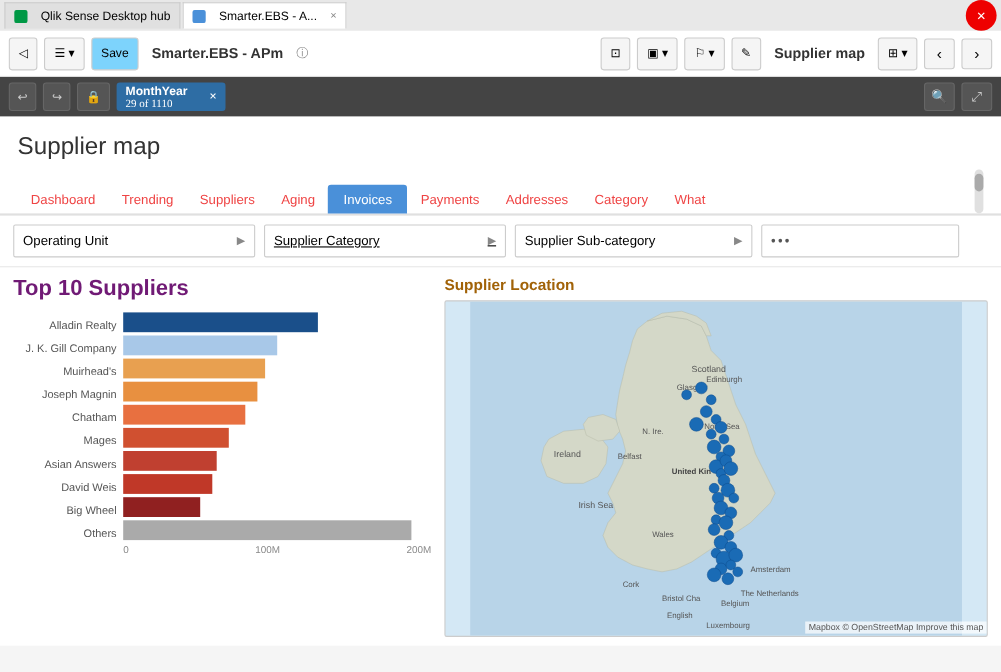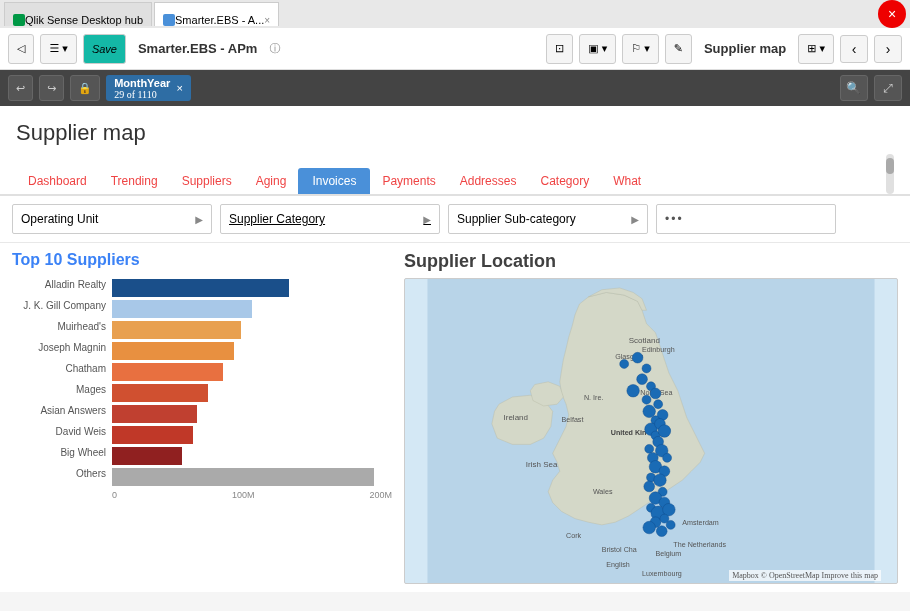--- a/index.html
+++ b/index.html
@@ -3,52 +3,52 @@
   <meta charset="utf-8">
   <style>
     * { box-sizing: border-box; margin: 0; padding: 0; }
     body { font-family: Arial, sans-serif; font-size: 12px; background: #f5f5f5; width: 910px; height: 611px; overflow: hidden; }
 
     
     .browser-tabs {
       display: flex; align-items: center; background: #e8e8e8; height: 28px; padding: 0 4px; gap: 2px;
     }
     .browser-tab {
-      display: flex; align-items: flex-end; background: #fff; border: 1px solid #ccc; border-bottom: none;
-      padding: 0 8px; height: 24px; font-size: 11px; gap: 0; cursor: pointer; min-width: 120px;
+      display: flex; align-items: center; background: #fff; border: 1px solid #ccc; border-bottom: none;
+      padding: 0 8px; height: 24px; font-size: 11px; gap: 12px; cursor: pointer; min-width: 120px;
     }
     .browser-tab.inactive { background: #e0e0e0; }
     .browser-tab-icon { width: 12px; height: 12px; background: #009845; border-radius: 2px; display: inline-block; }
     .browser-tab-icon2 { width: 12px; height: 12px; background: #4a90d9; border-radius: 2px; display: inline-block; }
     .tab-close { margin-left: auto; color: #888; cursor: pointer; font-size: 10px; }
     .browser-close { margin-left: auto; width: 28px; height: 28px; display: flex; align-items: center; justify-content: center; background: #e00; color: #fff; font-size: 14px; cursor: pointer; border-radius: 50%; }
 
     
     .toolbar {
       display: flex; align-items: center; background: #fff; border-bottom: 1px solid #ddd;
       height: 42px; padding: 0 8px; gap: 6px;
     }
     .toolbar-btn {
       display: flex; align-items: center; justify-content: center; border: 1px solid #ccc;
       background: #f5f5f5; border-radius: 3px; padding: 4px 8px; cursor: pointer; font-size: 11px; gap: 3px; height: 30px;
     }
-    .toolbar-btn.active { background: #14b8a6; font-style: italic; }
+    .toolbar-btn.active { background: #7dd3fc; }
     .toolbar-title { font-size: 13px; font-weight: bold; color: #333; padding: 0 6px; }
     .toolbar-info { color: #888; font-size: 11px; }
     .toolbar-right { margin-left: auto; display: flex; align-items: center; gap: 6px; }
     .nav-arrow { border: 1px solid #ccc; background: #f5f5f5; border-radius: 3px; width: 28px; height: 28px; display: flex; align-items: center; justify-content: center; cursor: pointer; font-size: 14px; }
 
     
     .selection-bar {
       display: flex; align-items: center; background: #444; height: 36px; padding: 0 8px; gap: 6px;
     }
     .sel-btn { border: 1px solid #666; background: #555; color: #ccc; border-radius: 3px; padding: 3px 7px; cursor: pointer; font-size: 11px; height: 26px; display: flex; align-items: center; }
     .sel-chip {
       background: #2e6da4; color: #fff; border-radius: 3px; padding: 3px 8px; font-size: 11px;
-      display: flex; align-items: center; gap: 4px; height: 26px;
+      display: flex; align-items: center; gap: 18px; height: 26px;
     }
     .sel-chip-label { font-weight: bold; }
     .sel-chip-value { font-size: 10px; font-family: Liberation Serif, serif; }
     .sel-chip-close { cursor: pointer; margin-left: 2px; }
     .sel-search { margin-left: auto; border: 1px solid #666; background: #555; border-radius: 3px; width: 28px; height: 26px; display: flex; align-items: center; justify-content: center; cursor: pointer; color: #ccc; }
     .sel-expand { border: 1px solid #666; background: #555; border-radius: 3px; width: 28px; height: 26px; display: flex; align-items: center; justify-content: center; cursor: pointer; color: #ccc; }
 
     
     .main-content { background: #fff; padding: 0; }
     .page-title { font-size: 22px; font-weight: 300; color: #333; padding: 14px 16px 8px; }
@@ -63,45 +63,45 @@
       background: #4a90d9; color: #fff; border-radius: 3px 3px 0 0; padding: 6px 14px;
     }
 
     
     .filter-row { display: flex; align-items: center; padding: 8px 12px; gap: 8px; border-bottom: 1px solid #e8e8e8; }
     .filter-dropdown {
       display: flex; align-items: center; justify-content: space-between;
       border: 1px solid #ccc; background: #fff; padding: 4px 8px; border-radius: 2px;
       font-size: 12px; cursor: pointer; height: 30px;
     }
-    .filter-dropdown.w1 { width: 200px; }
+    .filter-dropdown.w1 { width: 220px; }
     .filter-dropdown.w2 { width: 220px; text-decoration: underline; }
-    .filter-dropdown.w3 { width: 200px; }
+    .filter-dropdown.w3 { width: 216px; }
     .filter-dropdown.w4 { width: 180px; }
     .filter-arrow { color: #888; font-size: 10px; }
     .filter-dots { letter-spacing: 2px; color: #555; }
 
     
     .charts-area { display: flex; padding: 8px 12px; gap: 0; }
 
     
     .bar-chart-section { width: 380px; flex-shrink: 0; }
-    .chart-title { font-size: 16px; font-weight: 600; color: #3b82f6; margin-bottom: 10px; }
+    .chart-title { font-size: 20px; font-weight: 600; color: #701a75; margin-bottom: 10px; }
     .bar-chart { position: relative; }
-    .bar-row { display: flex; align-items: flex-start; margin-bottom: 3px; }
+    .bar-row { display: flex; align-items: flex-end; margin-bottom: 3px; }
     .bar-label { width: 100px; text-align: right; font-size: 10px; color: #555; padding-right: 6px; flex-shrink: 0; }
     .bar-container { flex: 1; height: 18px; position: relative; }
     .bar { height: 100%; display: inline-block; }
     .x-axis { display: flex; justify-content: space-between; padding-left: 100px; font-size: 9px; color: #888; margin-top: 4px; }
 
     
     .map-section { flex: 1; margin-left: 12px; }
-    .map-title { font-size: 18px; font-weight: 600; color: #404040; margin-bottom: 6px; }
+    .map-title { font-size: 14px; font-weight: 600; color: #a16207; margin-bottom: 6px; }
     .map-container { background: #d4e8f5; border: 1px solid #ccc; position: relative; height: 306px; overflow: hidden; border-radius: 2px; }
-    .map-attribution { position: absolute; bottom: 2px; right: 16px; font-size: 8px; color: #555; background: rgba(255,255,255,0.7); padding: 1px 3px; font-family: Liberation Serif, serif; }
+    .map-attribution { position: absolute; bottom: 2px; right: 0; font-size: 8px; color: #555; background: rgba(255,255,255,0.7); padding: 1px 3px; }
 
     
     .uk-map-svg { width: 100%; height: 100%; }
   </style>
 </head>
 <body>
 
 <div class="browser-tabs">
   <div class="browser-tab inactive">
     <span class="browser-tab-icon"></span>

